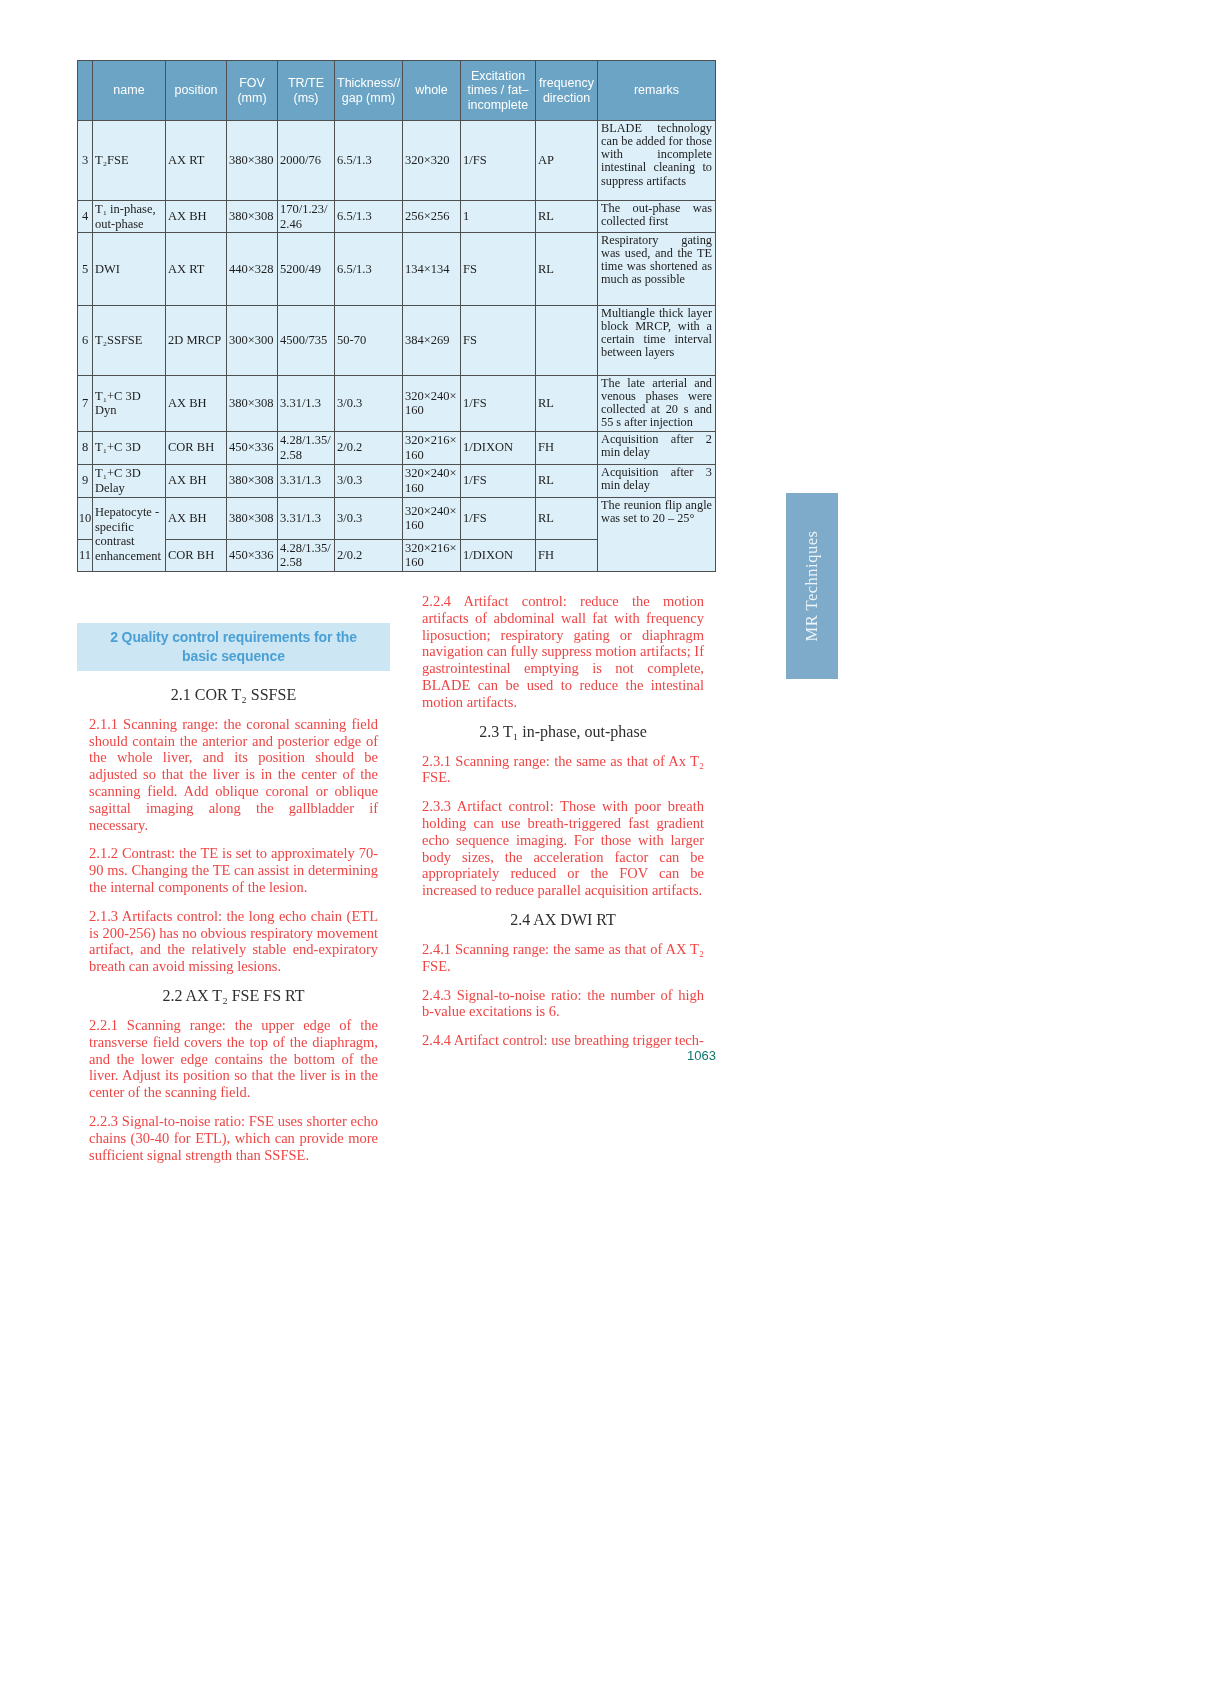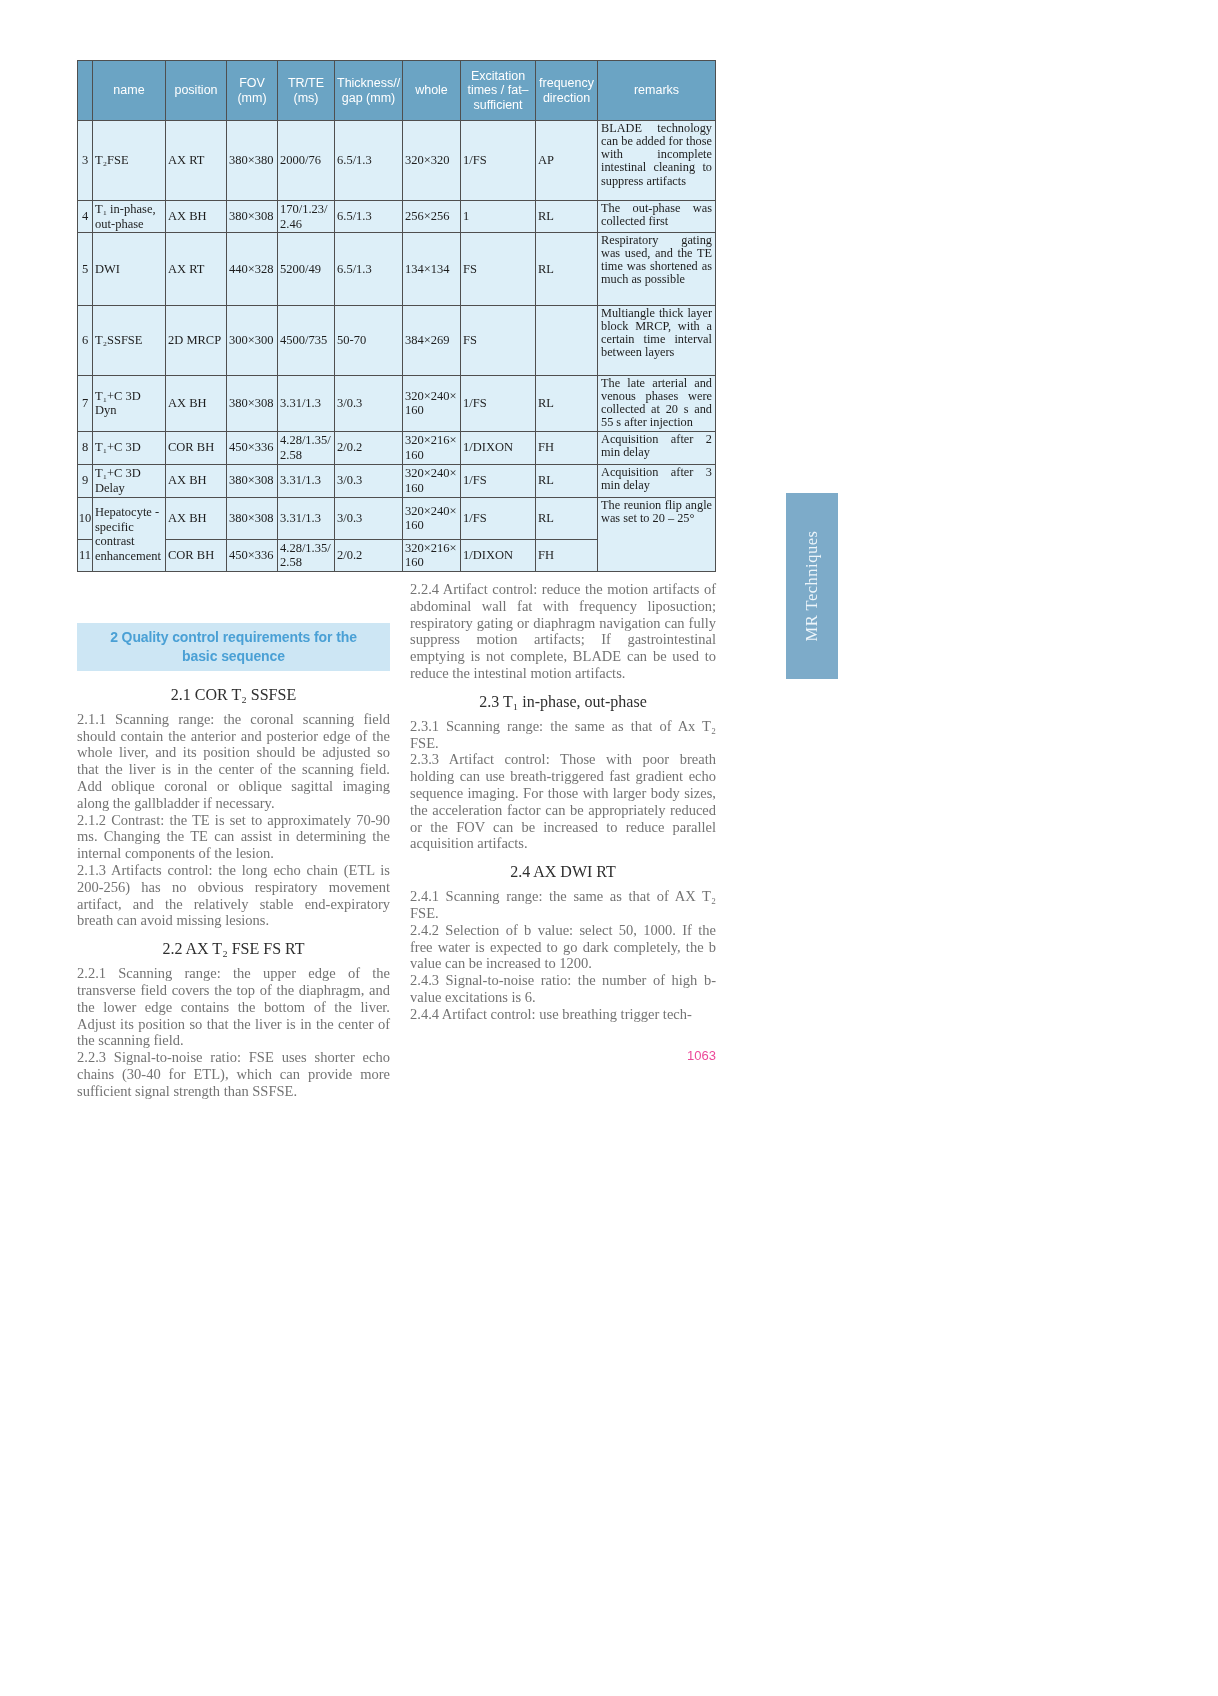--- a/index.html
+++ b/index.html
@@ -46,33 +46,33 @@
   .col-left  { position:absolute; left:77px;  top:623px; width:313px; }
   .col-right { position:absolute; left:410px; top:581px; width:306px; }
 
   .sec-box {
     background:#cde6f4; color:#4aa0d5;
     font-family:"Liberation Sans","DejaVu Sans",sans-serif;
     font-weight:bold; font-size:14px; line-height:1.35;
     text-align:center; padding:5px 14px; letter-spacing:-0.1px;
   }
   p.body {
-    margin:0; font-size:14.5px; line-height:16.8px;
-    text-align:justify; color:#737373;
+    margin:12px; font-size:14.5px; line-height:16.8px;
+    text-align:justify; color:#ef4444;
   }
   h3.sub {
     margin:11px 0 7px; font-size:16px; font-weight:normal; color:#2e2e2e;text-align:center;
   }
   .col-left h3.sub:first-of-type { margin-top:15px; }
 
   
   .pageno {
     position:absolute; left:600px; top:1048px; width:116px;
     text-align:right; font-family:"Liberation Sans","DejaVu Sans",sans-serif;
-    font-size:13px; color:#ec4899;
+    font-size:13px; color:#0f766e;
   }
 
   
   .side-tab {
     position:absolute; left:786px; top:493px; width:52px; height:186px;
     background:#7dabc9;
   }
   .side-tab span {
     position:absolute; left:50%; top:50%;
     transform:translate(-50%,-50%) rotate(-90deg);
@@ -100,21 +100,21 @@
     </colgroup>
     <thead>
       <tr>
         <th></th>
         <th>name</th>
         <th>position</th>
         <th>FOV (mm)</th>
         <th>TR/TE (ms)</th>
         <th>Thickness// gap (mm)</th>
         <th>whole</th>
-        <th>Excitation times / fat– sufficient</th>
+        <th>Excitation times / fat– incomplete</th>
         <th>frequency direction</th>
         <th>remarks</th>
       </tr>
     </thead>
     <tbody>
       <tr>
         <td class="num">3</td>
         <td>T₂FSE</td>
         <td>AX RT</td>
         <td>380×380</td>
@@ -233,21 +233,20 @@
     <p class="body">2.2.3 Signal-to-noise ratio: FSE uses shorter echo chains (30-40 for ETL), which can provide more sufficient signal strength than SSFSE.</p>
   </div>
 
   <div class="col-right">
     <p class="body">2.2.4 Artifact control: reduce the motion artifacts of abdominal wall fat with frequency liposuction; respiratory gating or diaphragm navigation can fully suppress motion artifacts; If gastrointestinal emptying is not complete, BLADE can be used to reduce the intestinal motion artifacts.</p>
     <h3 class="sub">2.3 T₁ in-phase, out-phase</h3>
     <p class="body">2.3.1 Scanning range: the same as that of Ax T₂ FSE.</p>
     <p class="body">2.3.3 Artifact control: Those with poor breath holding can use breath-triggered fast gradient echo sequence imaging. For those with larger body sizes, the acceleration factor can be appropriately reduced or the FOV can be increased to reduce parallel acquisition artifacts.</p>
     <h3 class="sub">2.4 AX DWI RT</h3>
     <p class="body">2.4.1 Scanning range: the same as that of AX T₂ FSE.</p>
-    <p class="body">2.4.2 Selection of b value: select 50, 1000. If the free water is expected to go dark completely, the b value can be increased to 1200.</p>
     <p class="body">2.4.3 Signal-to-noise ratio: the number of high b-value excitations is 6.</p>
     <p class="body">2.4.4 Artifact control: use breathing trigger tech-</p>
   </div>
 
   <div class="pageno">1063</div>
 
   <div class="side-tab">
     <span>MR Techniques</span>
   </div>
 

